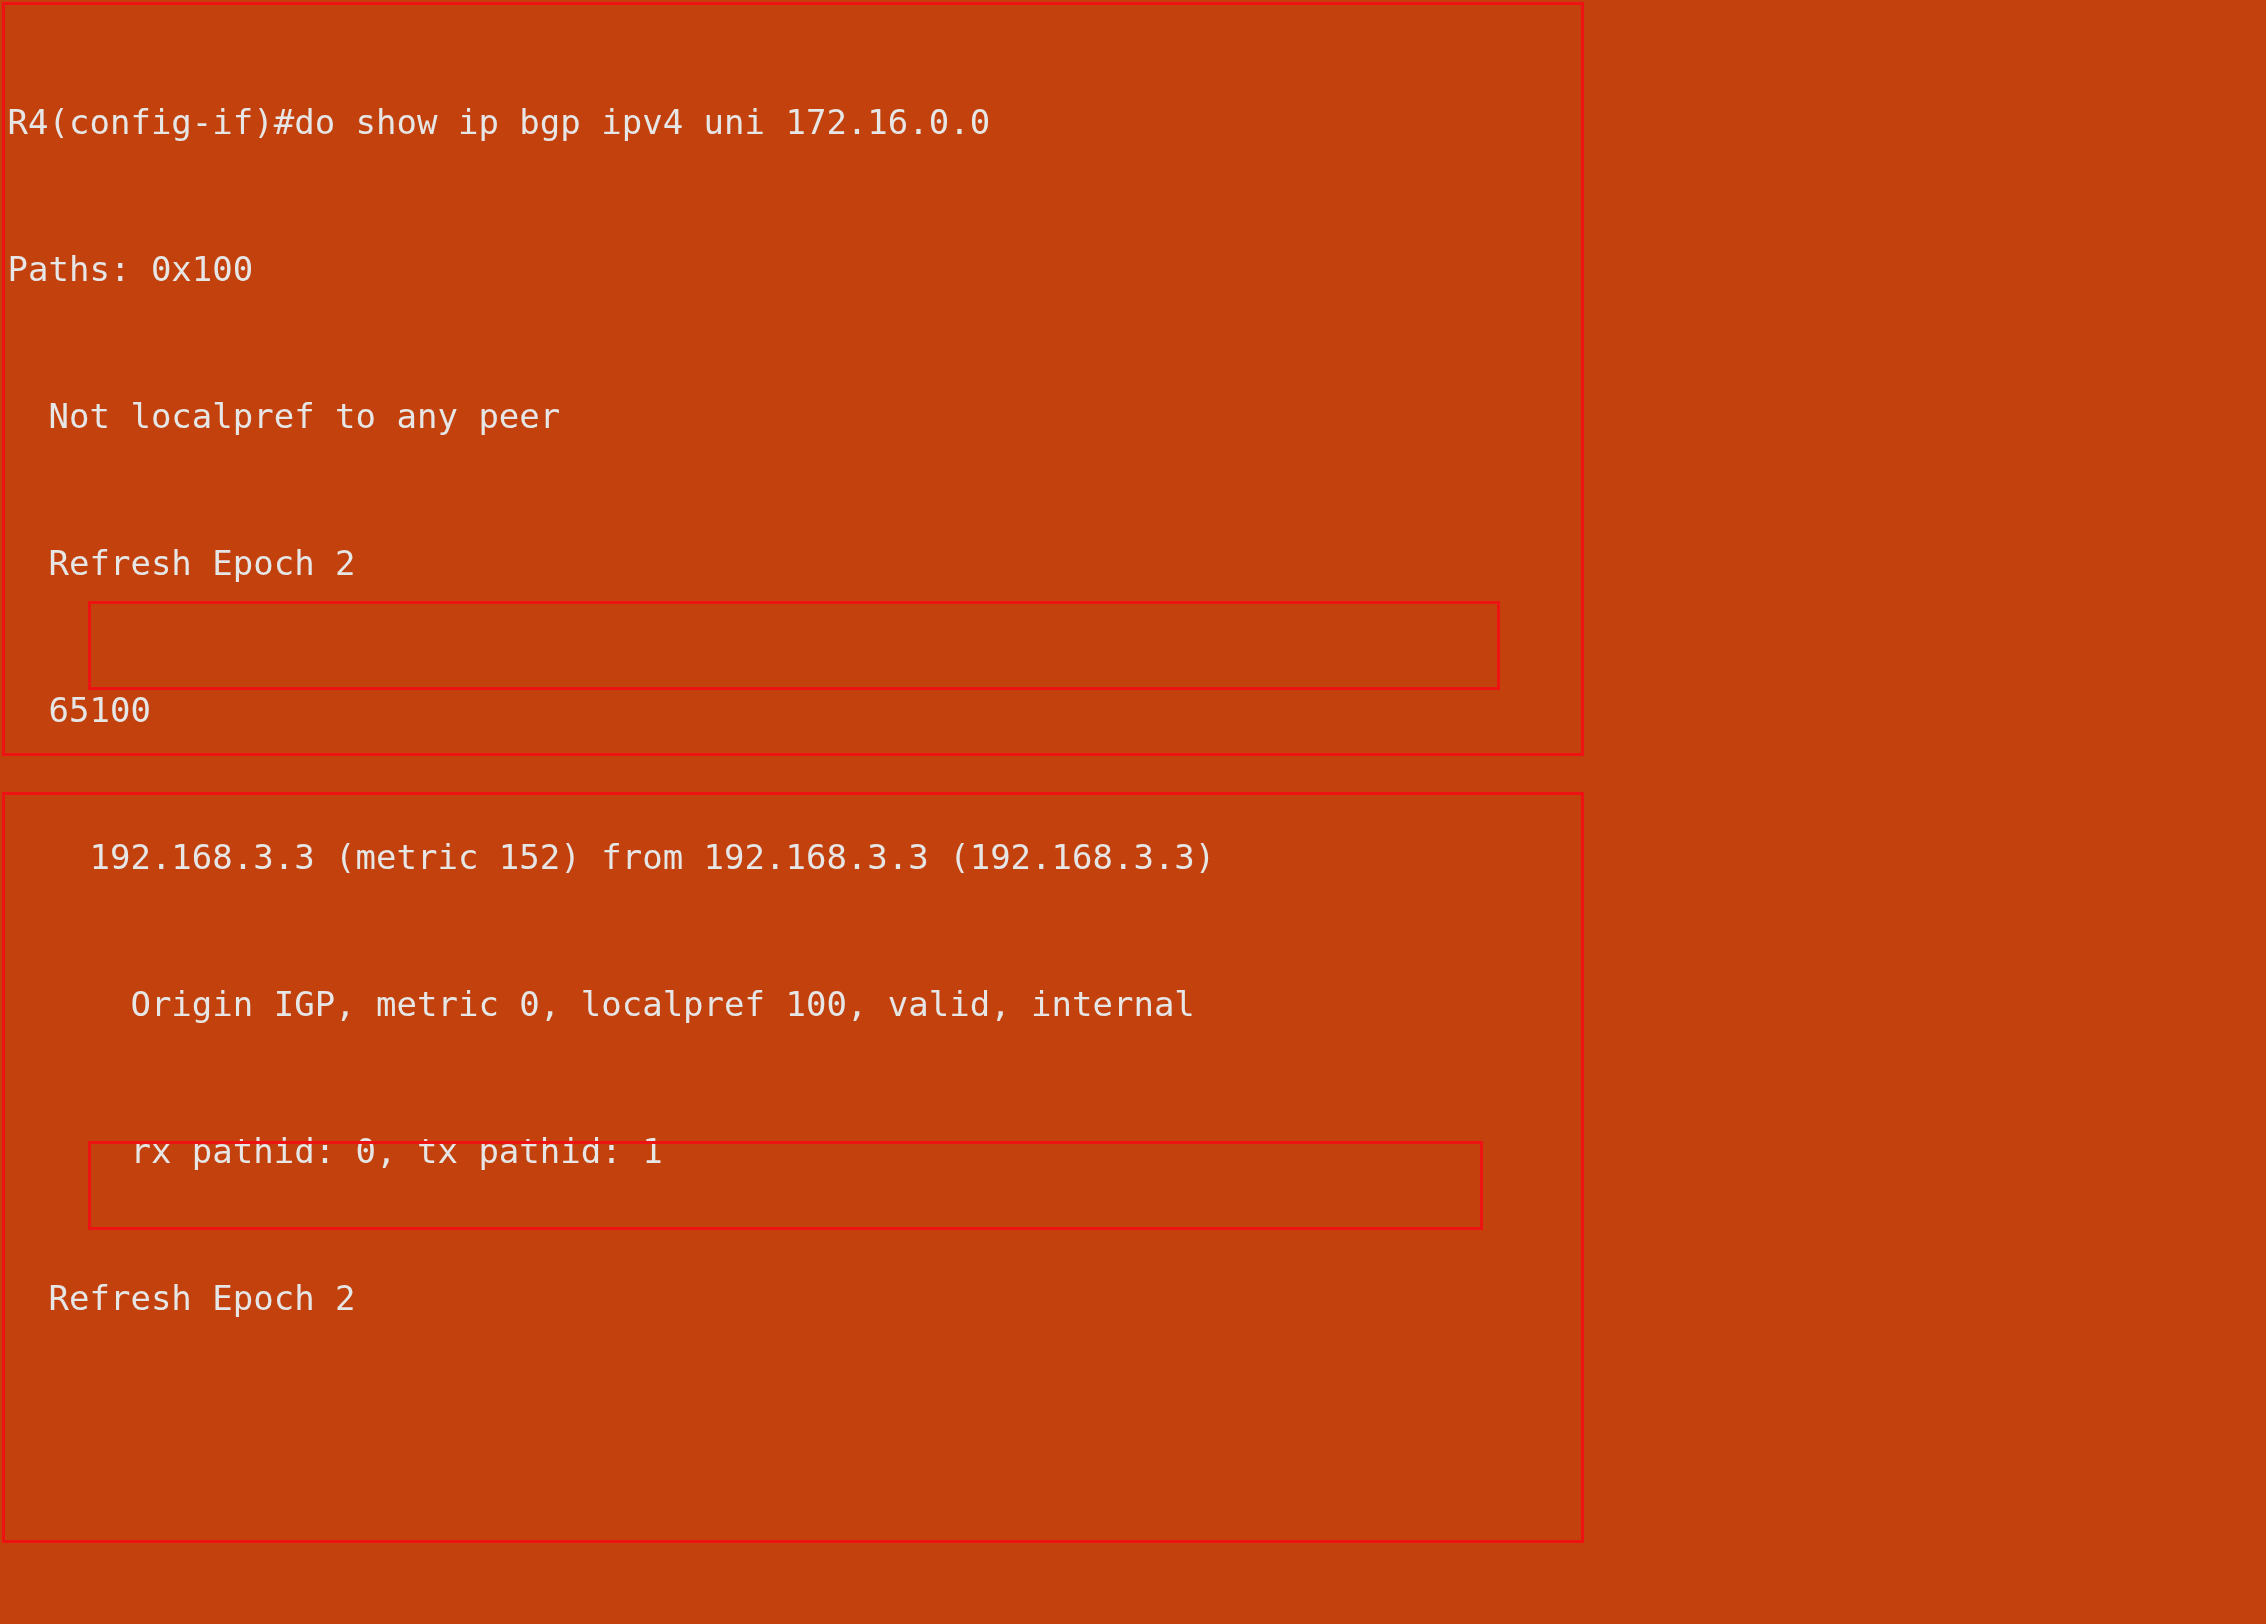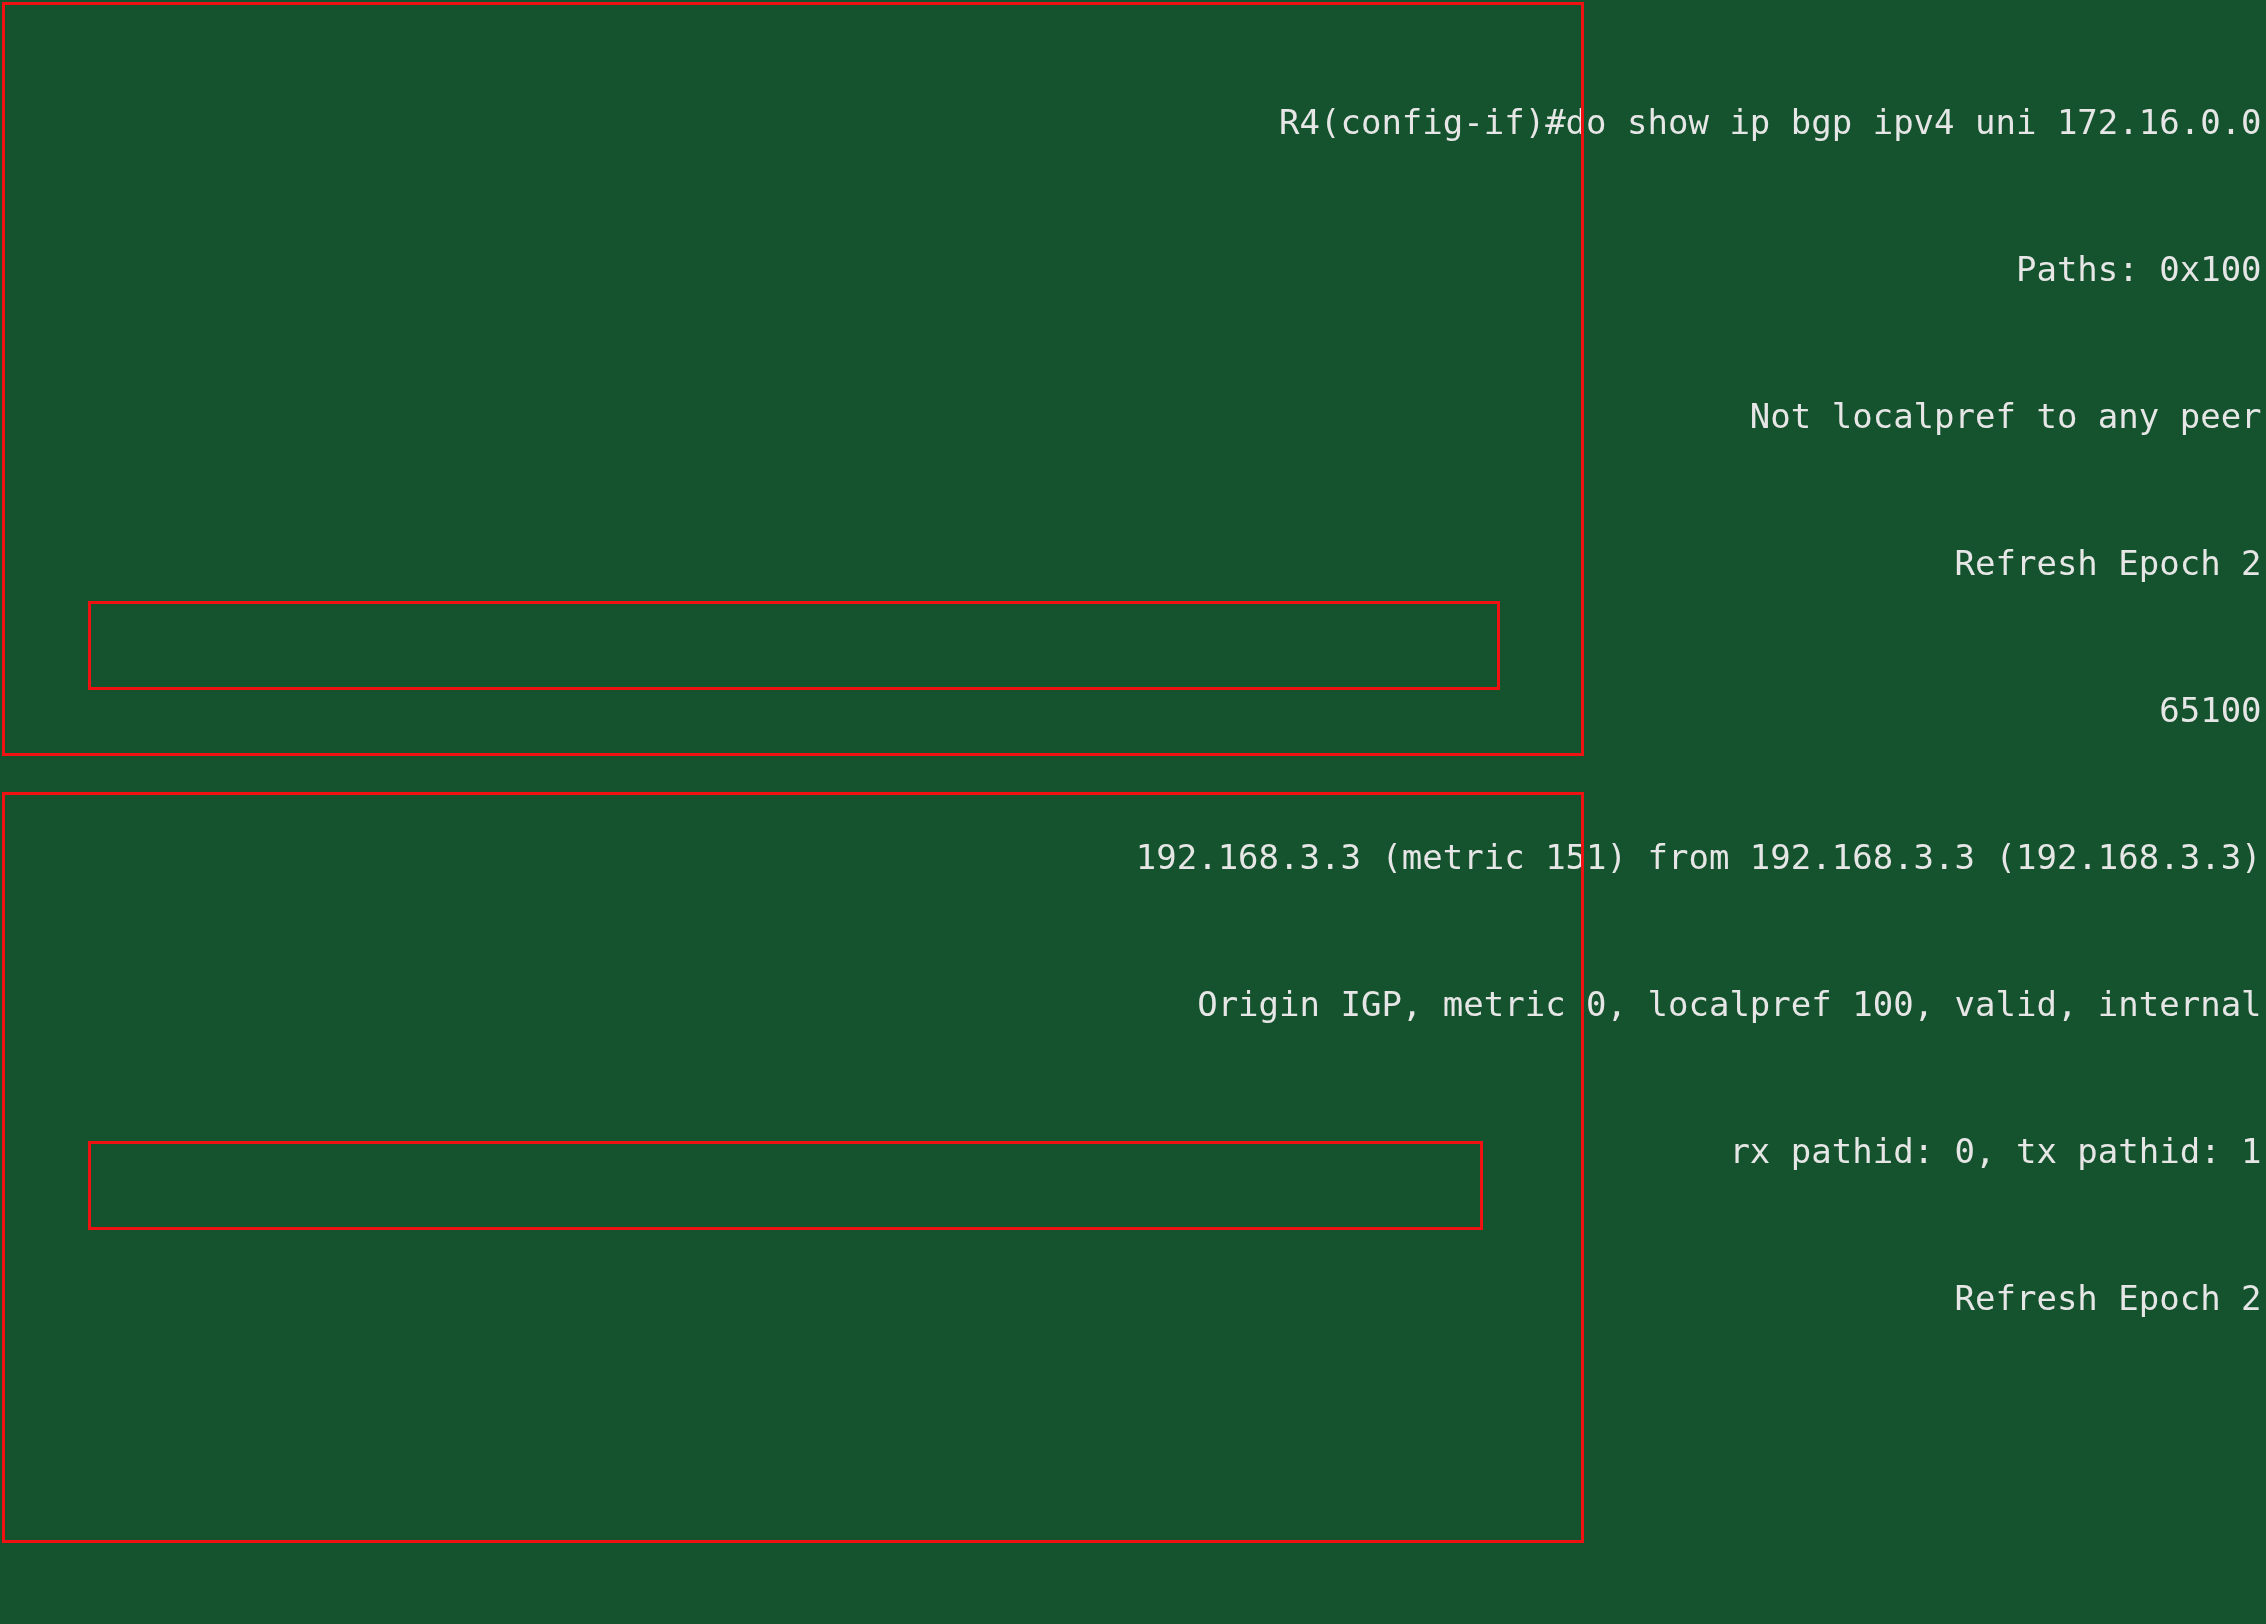--- a/index.html
+++ b/index.html
@@ -52,29 +52,29 @@
     pointer-events: none;
     background: transparent;
   }
   .hl-thin {
     border-width: 3.8px;
   }
 </style>
 </head>
 <body>
 
-<div id="terminal" style="background: #14532d; text-align: right;">
+<div id="terminal" style="background: #c2410c;">
 
   <div id="lines" style="color: rgb(230, 230, 230);">
     <span class="tline">R4(config-if)#do show ip bgp ipv4 uni 172.16.0.0</span>
     <span class="tline">Paths: 0x100</span>
     <span class="tline">  Not localpref to any peer</span>
     <span class="tline">  Refresh Epoch 2</span>
     <span class="tline">  65100</span>
-    <span class="tline">    192.168.3.3 (metric 151) from 192.168.3.3 (192.168.3.3)</span>
+    <span class="tline">    192.168.3.3 (metric 152) from 192.168.3.3 (192.168.3.3)</span>
     <span class="tline">      Origin IGP, metric 0, localpref 100, valid, internal</span>
     <span class="tline">      rx pathid: 0, tx pathid: 1</span>
     <span class="tline">  Refresh Epoch 2</span>
     
     
     
     
     
     
     

